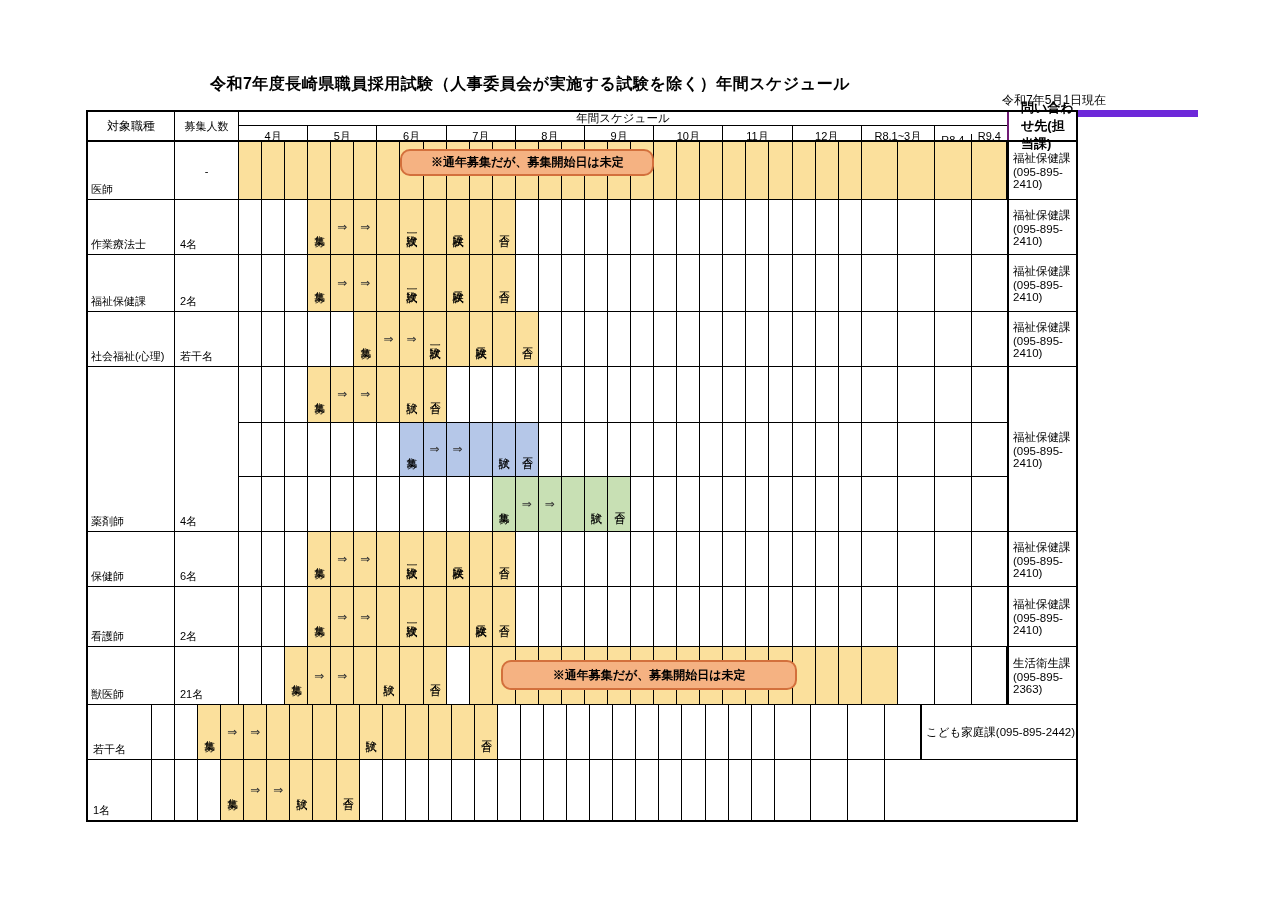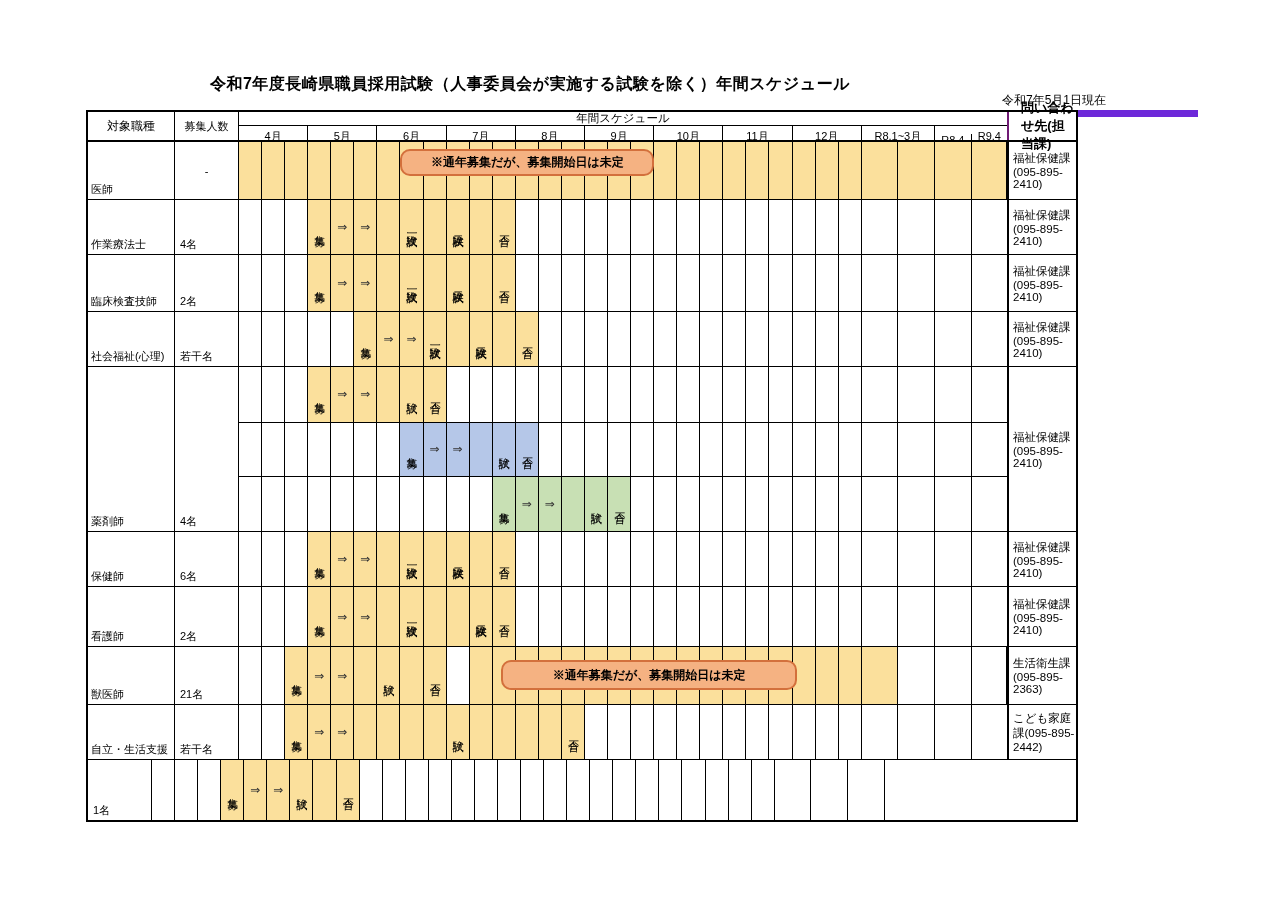--- a/index.html
+++ b/index.html
@@ -182,21 +182,21 @@
               <div class="scell" style="width: 37px;"></div>
               <div class="scell" style="width: 35px;"></div>
             </div>
           </div>
           <div class="c-contact">
             <div>福祉保健課(095-895-2410)</div>
           </div>
         </div>
         <div class="trow" style="height: 57px;">
           <div class="c-job">
-            <div>臨床検査技師</div>
+            <div>福祉保健課</div>
           </div>
           <div class="c-count">
             <div>2名</div>
           </div>
           <div class="c-sched">
             <div class="band" style="height: 57px;">
               <div class="scell" style="width: 23.07px;"></div>
               <div class="scell" style="width: 23.07px;"></div>
               <div class="scell" style="width: 23.07px;"></div>
               <div class="scell f-y" style="width: 23.07px;">
@@ -614,23 +614,20 @@
               <div class="callout" style="left: 261.844px; width: 296.45px; top: 13px; height: 30px;">
                 <div>※通年募集だが、募集開始日は未定</div>
               </div>
             </div>
           </div>
           <div class="c-contact">
             <div>生活衛生課(095-895-2363)</div>
           </div>
         </div>
         <div class="trow" style="height: 55px;">
-          <div class="c-job">
-            <div>自立・生活支援</div>
-          </div>
           <div class="c-count">
             <div>若干名</div>
           </div>
           <div class="c-sched">
             <div class="band" style="height: 55px;">
               <div class="scell" style="width: 23.07px;"></div>
               <div class="scell" style="width: 23.07px;"></div>
               <div class="scell f-y" style="width: 23.07px;">
                 <div class="vt">募集</div>
               </div>

